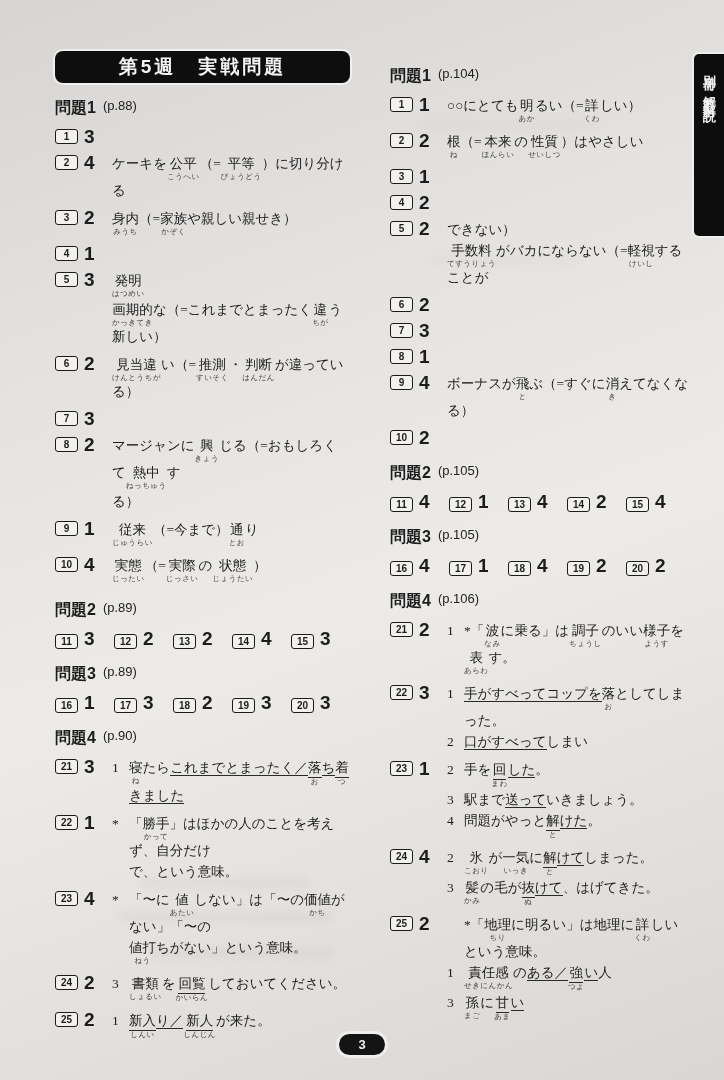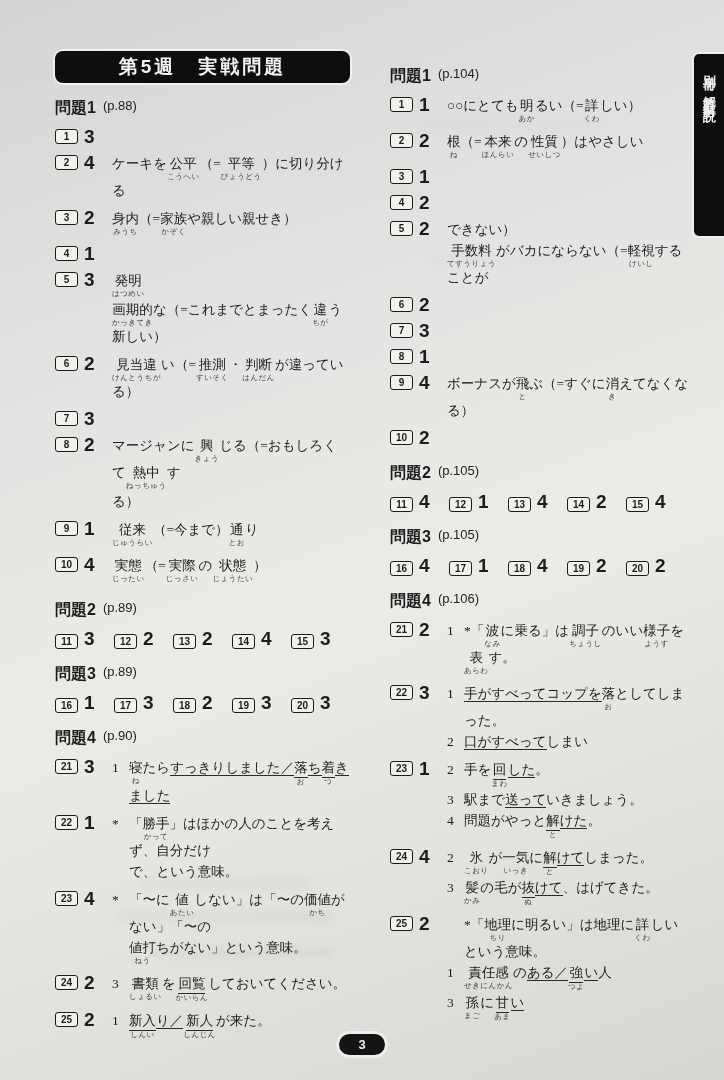--- a/index.html
+++ b/index.html
@@ -300,21 +300,21 @@
             </div>
             <div class="item">
               <span class="qbox">21</span>
               <span class="ans">3</span>
               <div class="content">
                 <div class="line">
                   <span class="pre">1</span>
                   <span class="segs"><span class="rb">
                       <span class="t">寝</span>
                       <span class="rt">ね</span>
-                    </span><span class="t">たら</span><span class="t u">すっきりしました／</span><span class="rb">
+                    </span><span class="t">たら</span><span class="t u">これまでとまったく／</span><span class="rb">
                       <span class="t u">落</span>
                       <span class="rt">お</span>
                     </span><span class="t u">ち</span><span class="rb">
                       <span class="t u">着</span>
                       <span class="rt">つ</span>
                     </span><span class="t u">きました</span></span>
                 </div>
               </div>
             </div>
             <div class="item">

